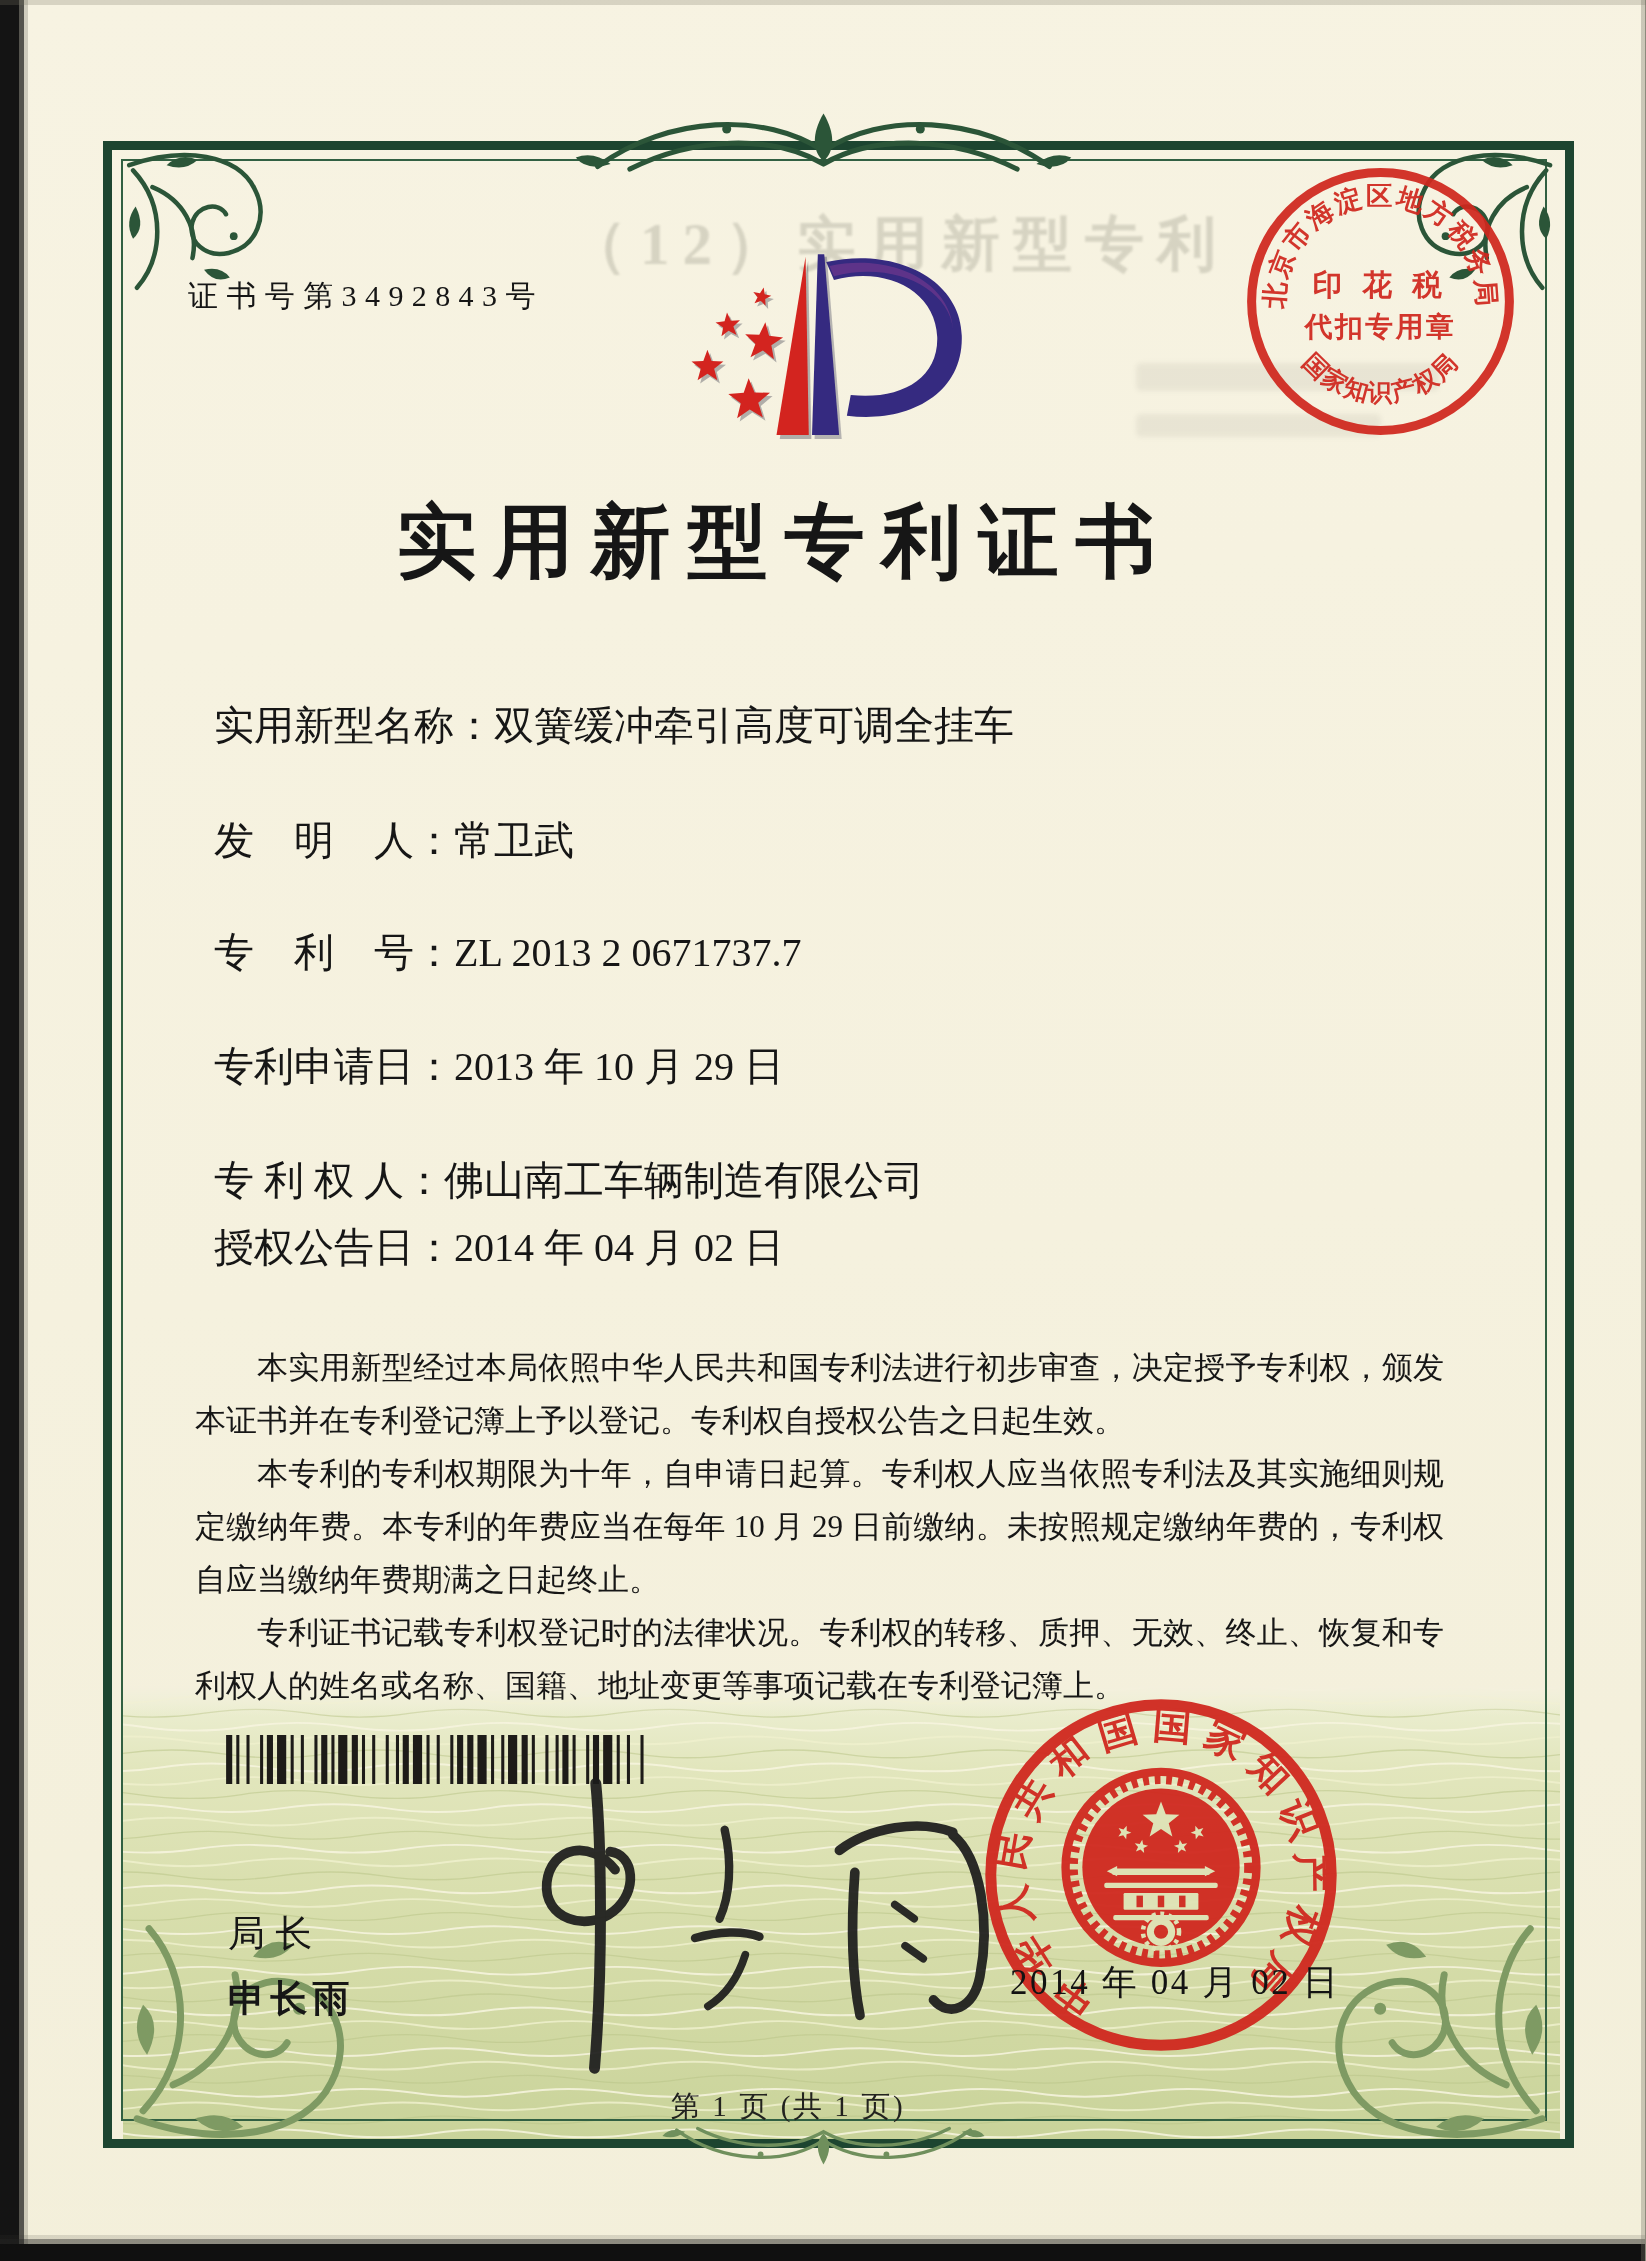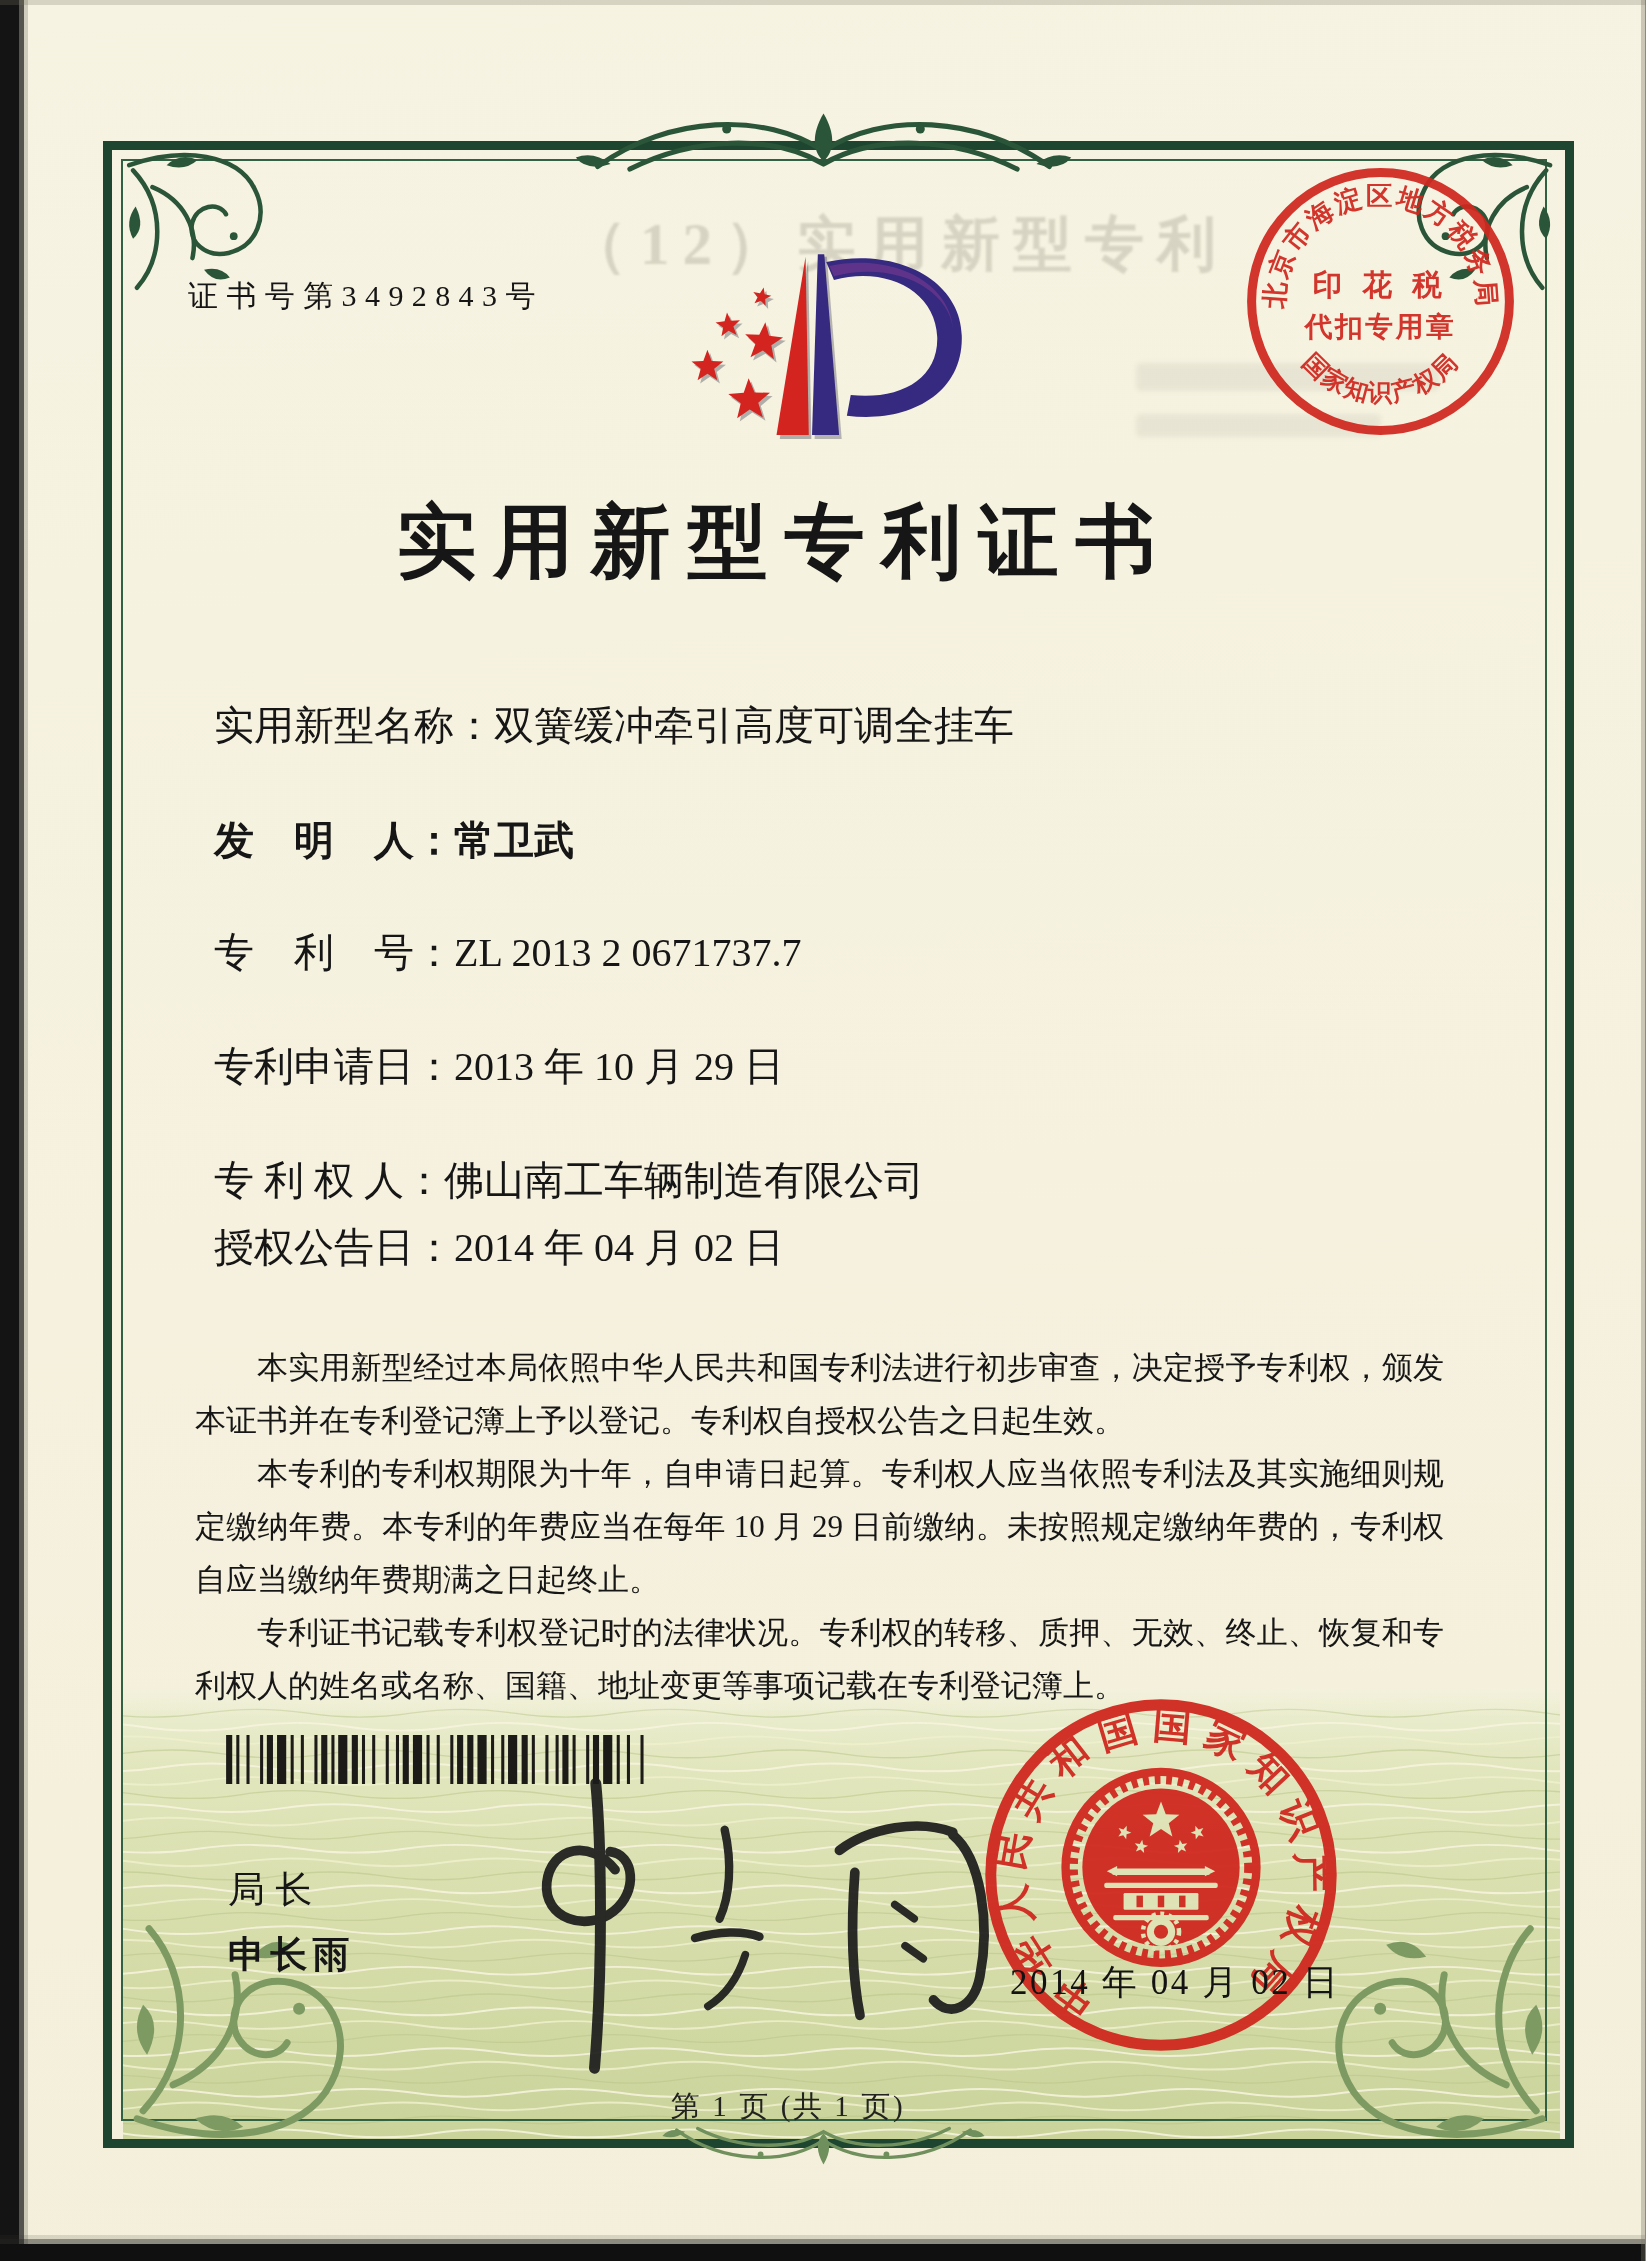--- a/index.html
+++ b/index.html
@@ -46,31 +46,31 @@
     position:absolute; left:0; top:489px; width:1552px; text-align:center; z-index:20;
     font-size:80px; font-weight:900; letter-spacing:17px; margin:0; text-indent:17px;
   }
 
   .tax-stamp{position:absolute; left:1240px; top:161px; z-index:25; opacity:.93;}
   .tax-stamp text{font-family:"Liberation Serif","DejaVu Serif",serif; fill:#d0271e; font-weight:700;}
 
   .field-row{position:absolute; left:214px; font-size:40px; white-space:nowrap; z-index:20;}
   .flabel{display:inline-block;}
   .fvalue{display:inline-block;}
-  .r0{top:698px;} .r1{top:813px;font-weight:bold;} .r2{top:925px;} .r3{top:1039px;} .r4{top:1153px;text-align:center;} .r5{top:1220px;}
+  .r0{top:698px;} .r1{top:813px;} .r2{top:925px;} .r3{top:1039px;} .r4{top:1153px;text-align:center;} .r5{top:1220px;}
 
   .body-text{
     position:absolute; left:195px; top:1341px; width:1249px; z-index:20;
     font-size:31px; line-height:53px; text-align:justify;
   }
   .body-text p{margin:0; text-indent:2em;}
 
   .barcode{position:absolute; left:226px; top:1735px; z-index:22;}
 
-  .director{position:absolute; z-index:22; font-size:37px; white-space:nowrap;}
+  .director{position:absolute; z-index:22; font-size:37px; white-space:nowrap;margin-top:44px;}
   .director-title{left:228px; top:1865px; letter-spacing:10.3px;}
   .director-name{left:228px; top:1930px; letter-spacing:5.2px;font-weight:bold;}
 
   .signature{position:absolute; left:478px; top:1755px; z-index:23;}
 
   .seal{position:absolute; left:974px; top:1688px; z-index:24; opacity:.94;}
   .seal text{font-family:"Liberation Serif","DejaVu Serif",serif; fill:#d0271e; font-weight:700;}
   .seal-date{position:absolute; left:1010px; top:1959px; width:323px; text-align:center; z-index:26;
     font-size:35px; letter-spacing:2.6px; color:#131313; white-space:nowrap;}
 

